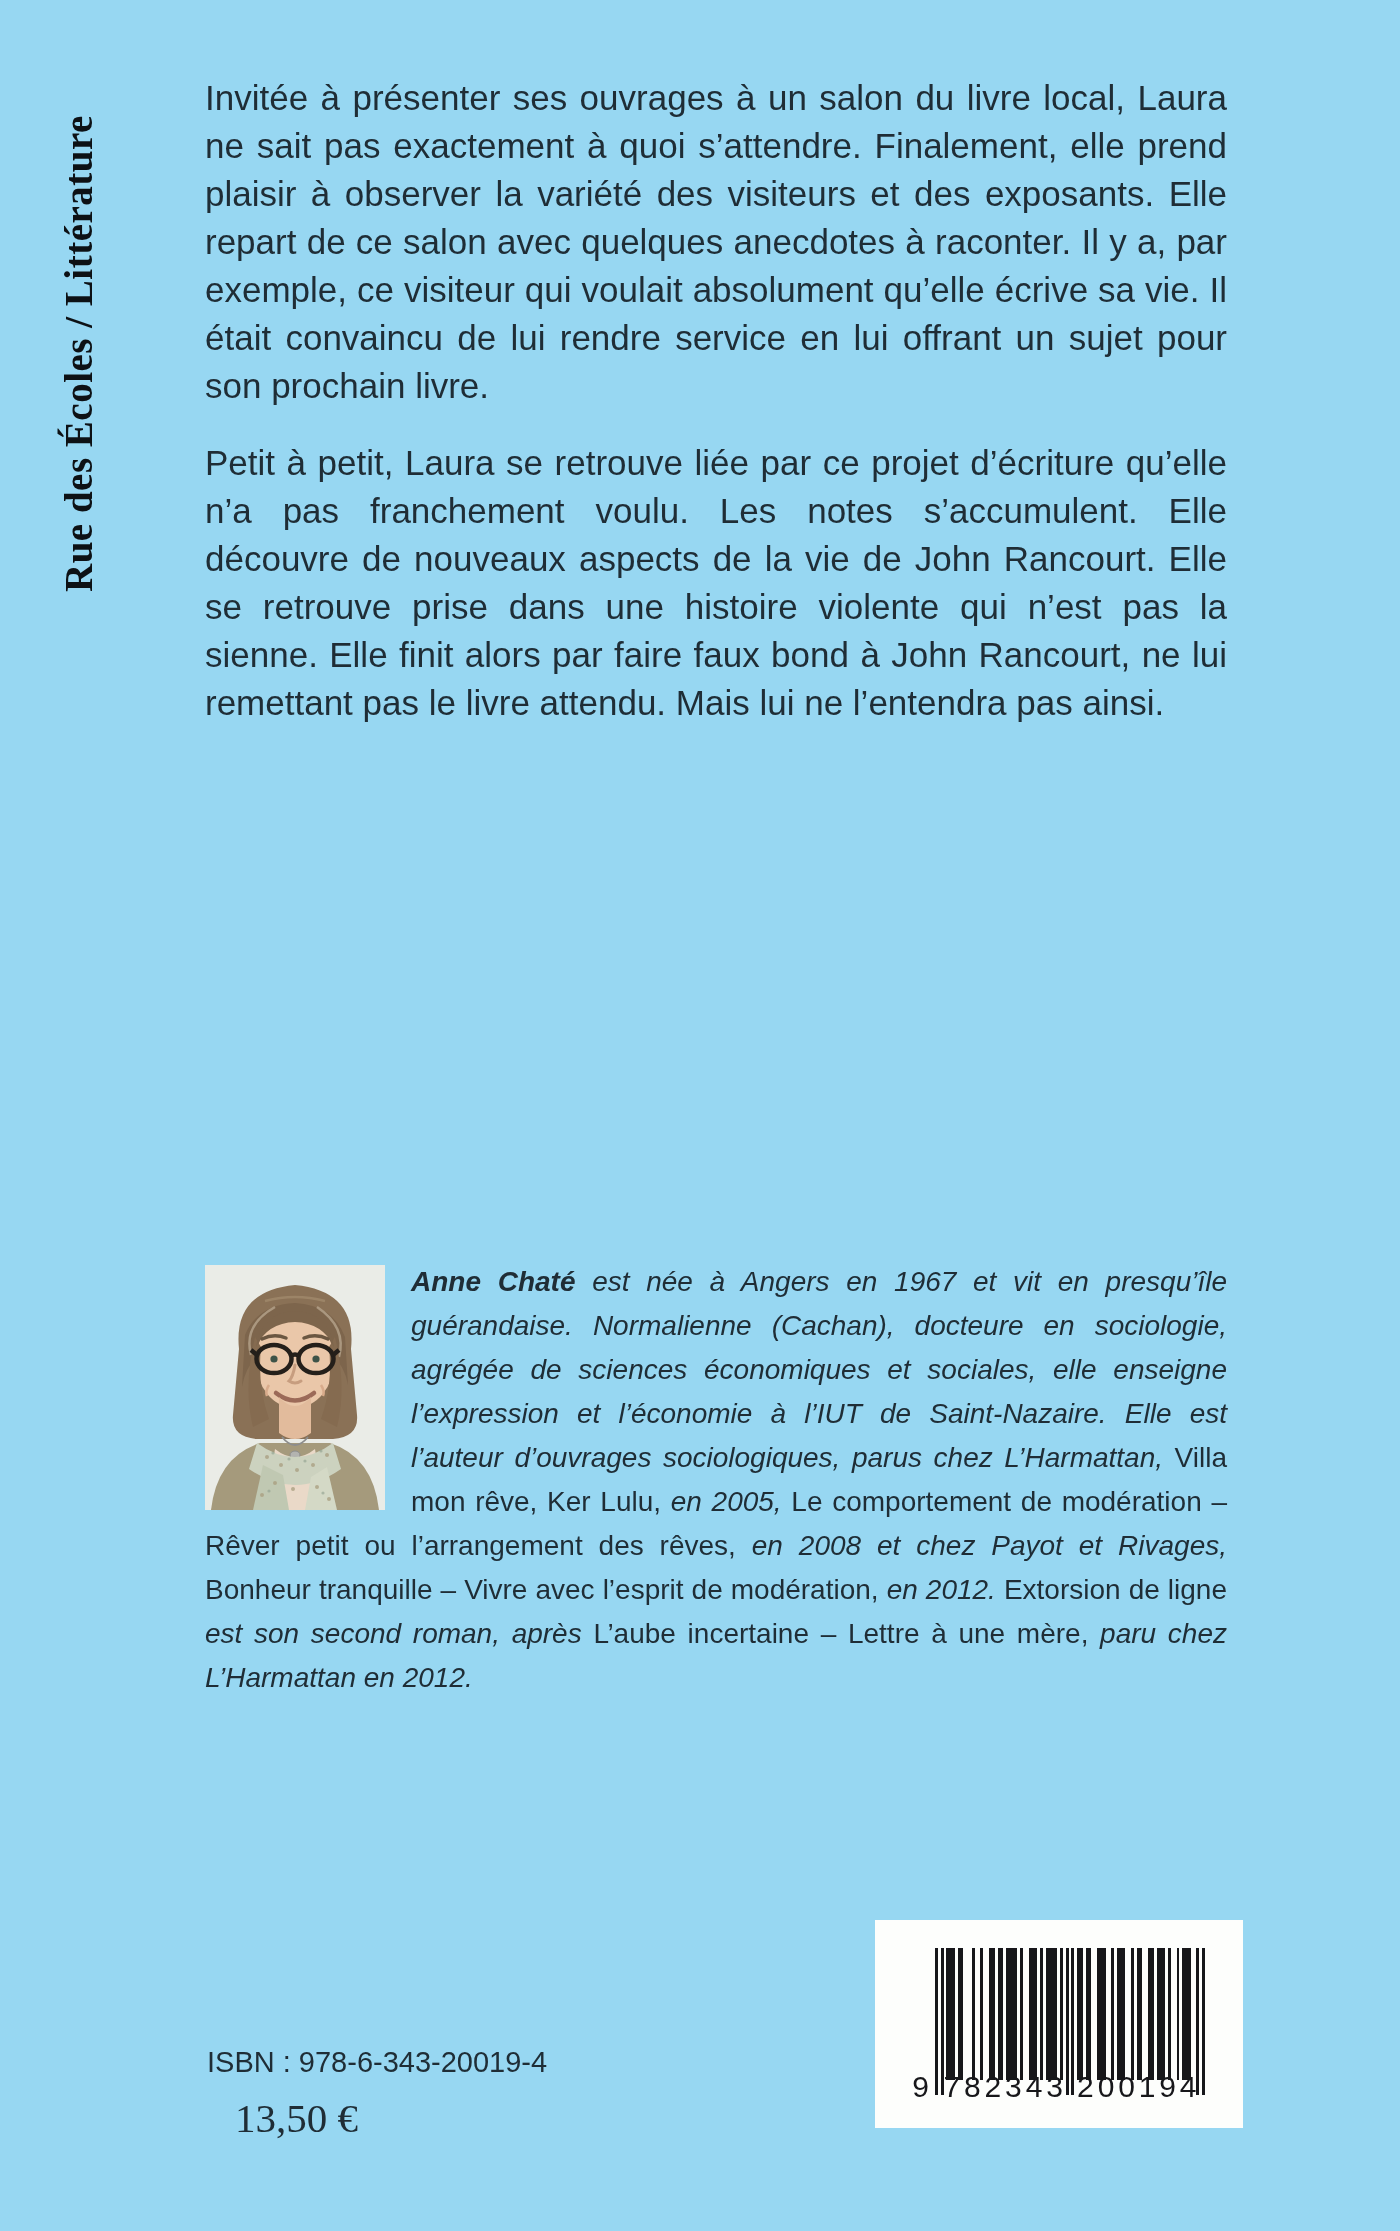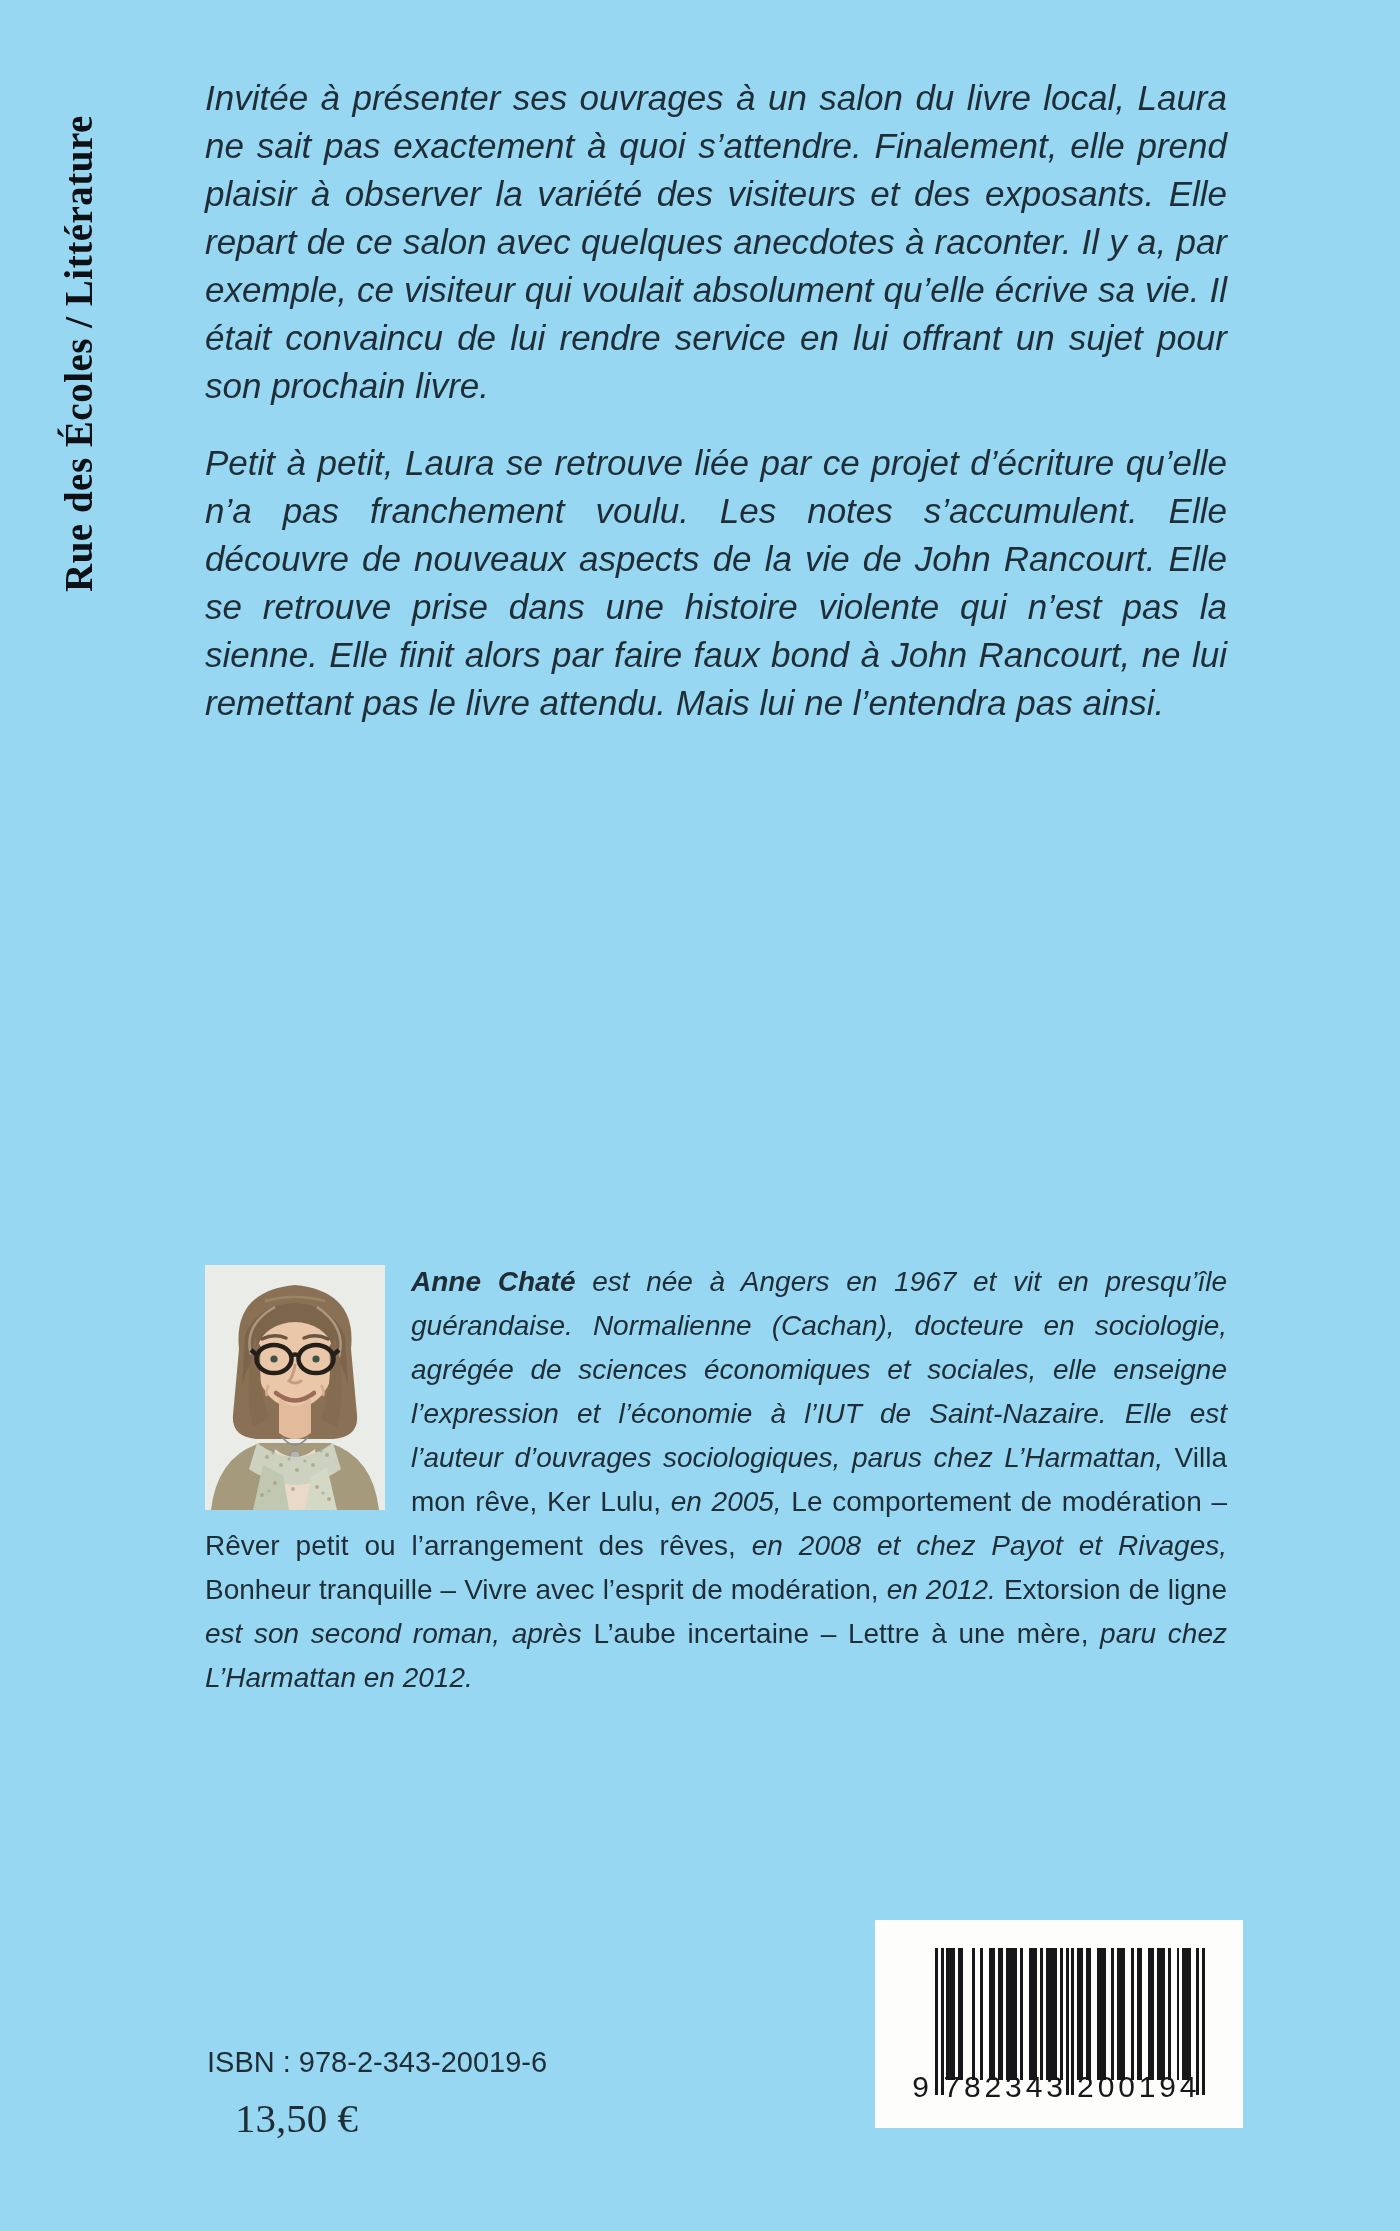--- a/index.html
+++ b/index.html
@@ -31,21 +31,21 @@
     white-space:nowrap;
   }
   
   .synopsis{
     position:absolute;
     left:205px;top:74px;width:1022px;
     color:var(--ink);
     font-size:35px;line-height:48px;
     text-align:justify;
   }
-  .synopsis p{margin:0 0 29px 0;font-style:italic;}
+  .synopsis p{margin:0 0 29px 0;}
   
   .bio{
     position:absolute;
     left:205px;top:1260px;width:1022px;
     color:var(--ink);
     font-size:28px;line-height:44px;
     text-align:justify;
   }
   .photo{
     float:left;
@@ -171,21 +171,21 @@
             <circle cx="100" cy="196" r="1.6"></circle>
           <circle cx="116" cy="186" r="1.6"></circle>
             <circle cx="64" cy="226" r="1.6"></circle>
             <circle cx="118" cy="228" r="1.6"></circle>
         </g>
       </svg>
     </span>
     <span class="bio-text"><span class="seg-bold-italic">Anne Chaté</span><span class="seg-italic"> est née à Angers en 1967 et vit en presqu’île guérandaise. Normalienne (Cachan), docteure en sociologie, agrégée de sciences économiques et sociales, elle enseigne l’expression et l’économie à l’IUT de Saint-Nazaire. Elle est l’auteur d’ouvrages sociologiques, parus chez L’Harmattan, </span><span class="seg-roman">Villa mon rêve, Ker Lulu,</span><span class="seg-italic"> en 2005, </span><span class="seg-roman">Le comportement de modération – Rêver petit ou l’arrangement des rêves,</span><span class="seg-italic"> en 2008 et chez Payot et Rivages, </span><span class="seg-roman">Bonheur tranquille – Vivre avec l’esprit de modération,</span><span class="seg-italic"> en 2012. </span><span class="seg-roman">Extorsion de ligne</span><span class="seg-italic"> est son second roman, après </span><span class="seg-roman">L’aube incertaine – Lettre à une mère,</span><span class="seg-italic"> paru chez L’Harmattan en 2012.</span></span>
   </section>
 
-  <div class="isbn">ISBN : 978-2-343-20019-6</div>
+  <div class="isbn">ISBN : 978-6-343-20019-4</div>
 
   <div class="price">13,50 €</div>
 
   <div class="barcode">
     <div class="bars">
         <div class="bar tall" style="left: 0px; width: 2.84211px;"></div>
         <div class="bar tall" style="left: 5.68421px; width: 2.84211px;"></div>
         <div class="bar" style="left: 11.3684px; width: 8.52632px;"></div>
         <div class="bar" style="left: 22.7368px; width: 5.68421px;"></div>
         <div class="bar" style="left: 36.9474px; width: 2.84211px;"></div>

